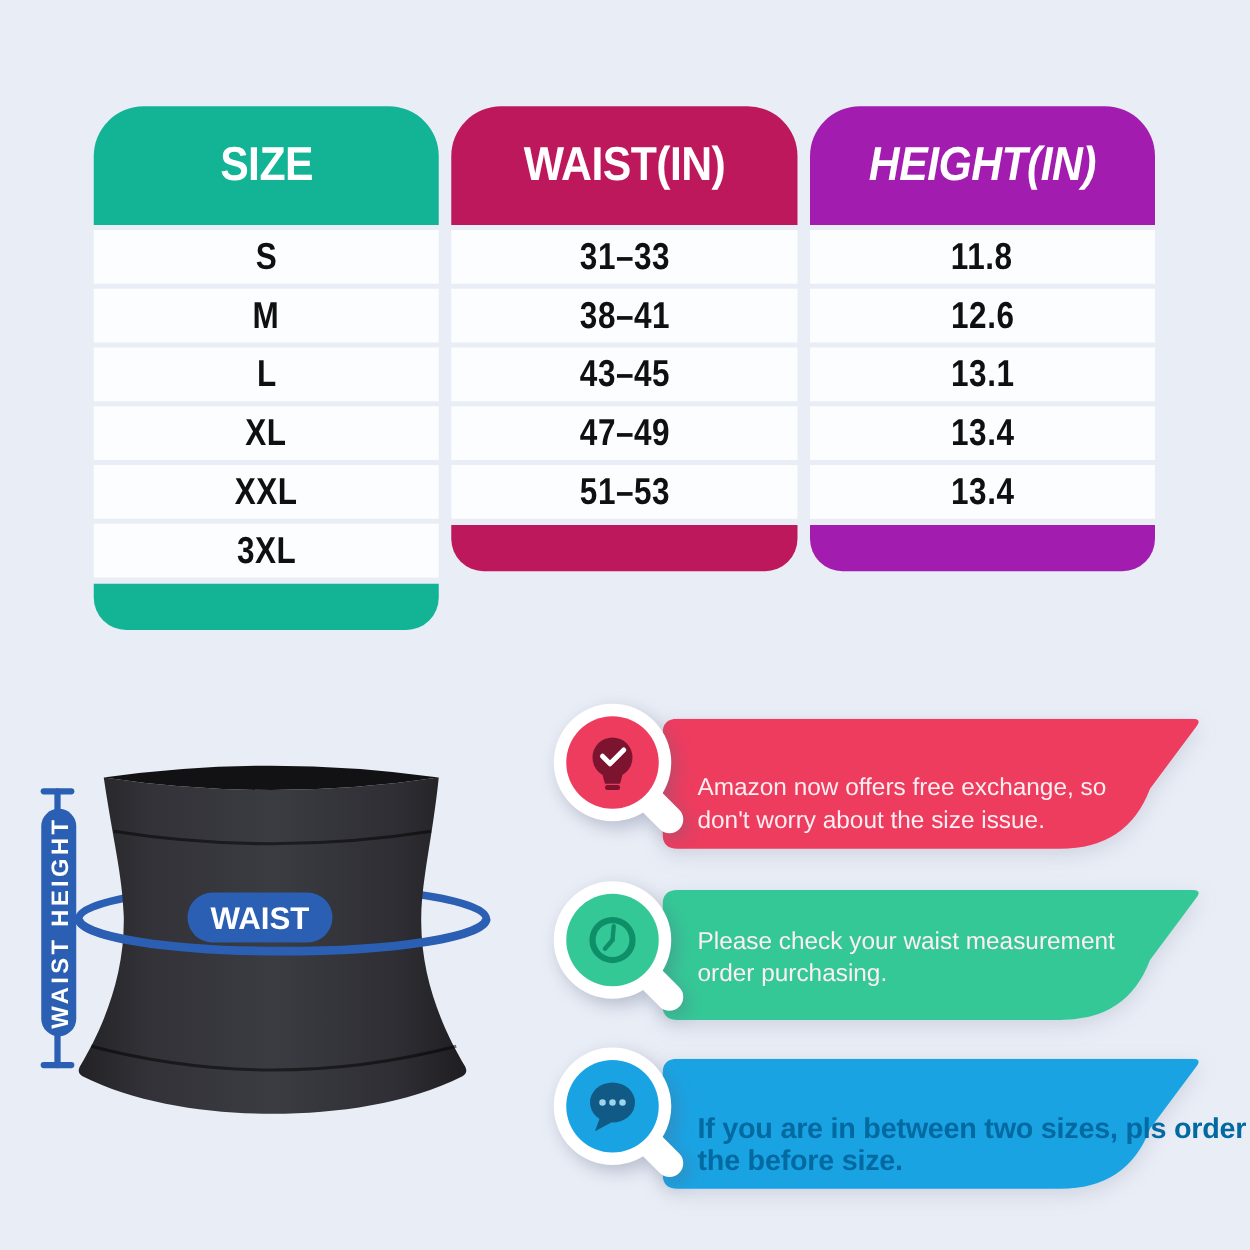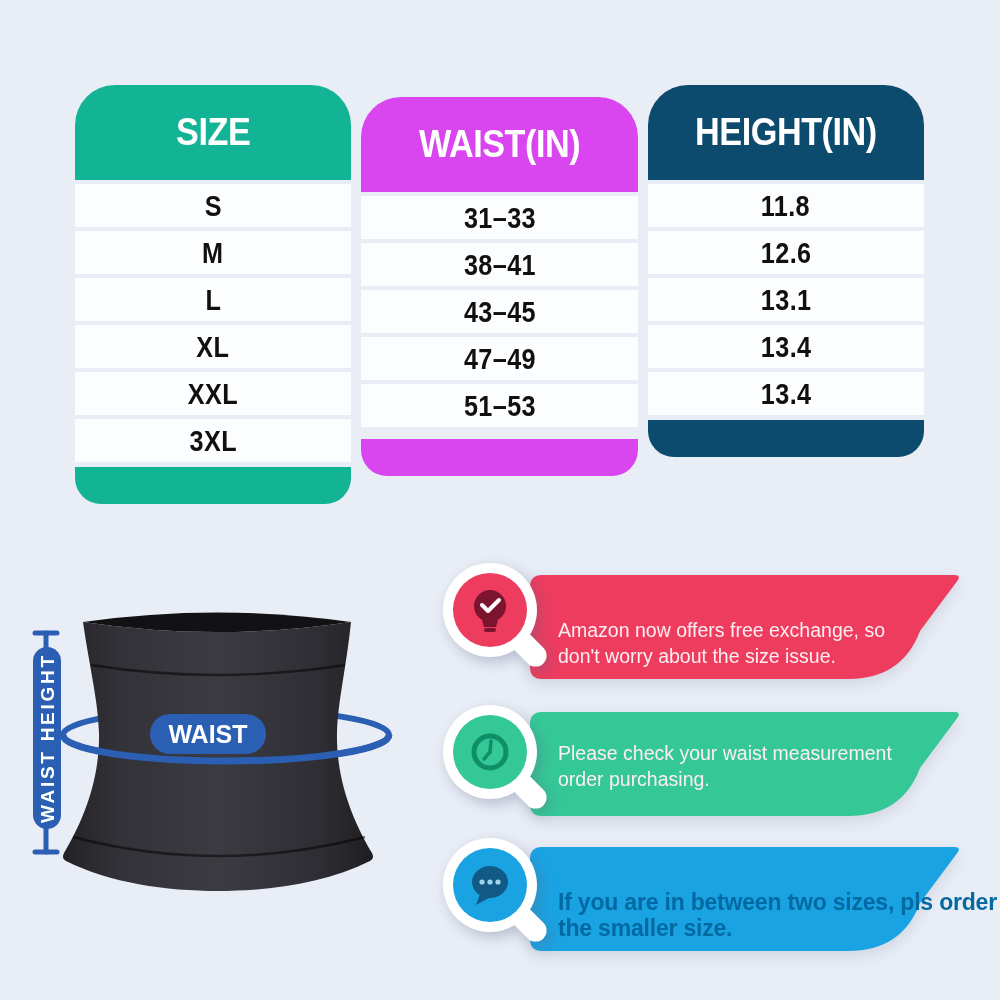--- a/index.html
+++ b/index.html
@@ -9,22 +9,22 @@
   
   .table-wrap{position:absolute;left:75px;top:85px;width:849px;display:grid;grid-template-columns:1fr 1fr 1fr;column-gap:10px;}
   .col{display:flex;flex-direction:column;}
   .hdr{height:95px;border-radius:40px 40px 0 0;display:flex;align-items:center;justify-content:center;color:#fff;font-size:38px;font-weight:700;letter-spacing:-0.5px;}
   .hdr span{display:inline-block;transform:scaleX(0.9);}
   .cell{height:43px;margin-top:4px;background:#fcfdfe;display:flex;align-items:center;justify-content:center;font-size:30px;font-weight:700;color:#101010;}
   .cell:first-of-type{margin-top:3px;}
   .cell span{display:inline-block;transform:scaleX(0.84);letter-spacing:0.5px;}
   .bar{height:37px;margin-top:5px;border-radius:0 0 26px 26px;}
   .c0{background:#13b495;}
-  .c1{background:#d946ef;margin-top:12px;}
-  .c2{background:#0c4a6e;}
+  .c1{background:#be185d;}
+  .c2{background:#a21caf;font-style:italic;}
 
   
   .diagram{position:absolute;left:18px;top:585px;width:404px;height:330px;}
 
   
   .callout{position:absolute;left:430px;width:570px;height:142px;}
   .banner-svg{position:absolute;left:100px;width:460px;height:110px;filter:drop-shadow(0 5px 8px rgba(90,100,130,0.18));}
   .callout-text{position:absolute;left:128px;width:400px;height:136px;display:flex;flex-direction:column;justify-content:center;gap:3px;color:#fdeef1;font-size:19.5px;line-height:23px;}
   .callout-text .ln{white-space:nowrap;}
   .callout.bold .callout-text{font-weight:700;color:#0369a1;font-size:23px;letter-spacing:-0.2px;}
@@ -191,21 +191,21 @@
       </g>
     </svg>
   </div>
 
   <div class="callout bold" style="top:830px;">
     <svg class="banner-svg" style="top:17px;" viewBox="0 0 460 110">
       <path d="M12,0 L424,0 Q431,0 428,5 L390,56 Q372,104 318,104 L12,104 Q0,104 0,92 L0,12 Q0,0 12,0 Z" fill="#1aa3e3"></path>
     </svg>
     <div class="callout-text" style="top:17px;">
       <span class="ln">If you are in between two sizes, pls order</span>
-      <span class="ln">the smaller size.</span>
+      <span class="ln">the before size.</span>
     </div>
     <svg class="badge-svg" viewBox="0 0 130 140">
       <rect x="84" y="64" width="22" height="52" rx="11" fill="#ffffff" transform="rotate(-45 95 90)"></rect>
       <circle cx="60" cy="55" r="47" fill="#ffffff"></circle>
       <circle cx="60" cy="55" r="37" fill="#1aa3e3"></circle>
       <g>
         <ellipse cx="60" cy="52" rx="18" ry="16" fill="#115a85"></ellipse>
         <path d="M50,64 L46,75 L59,68 Z" fill="#115a85"></path>
         <circle cx="52" cy="52" r="2.6" fill="#9fd4ee"></circle>
         <circle cx="60" cy="52" r="2.6" fill="#9fd4ee"></circle>

